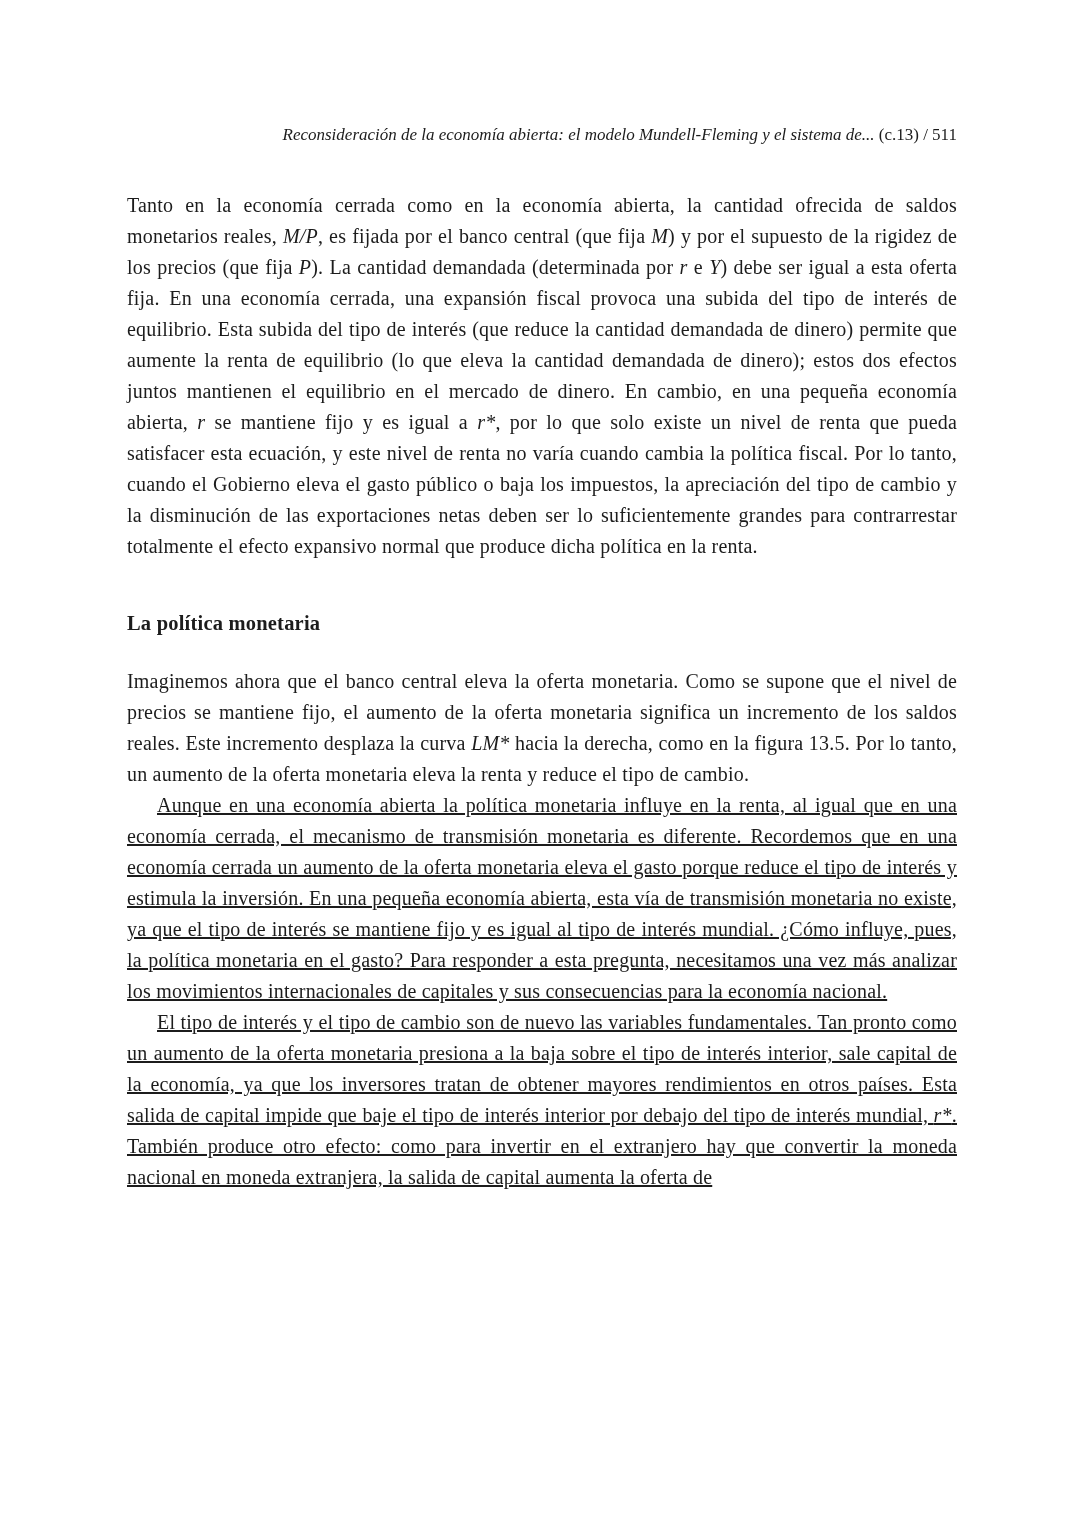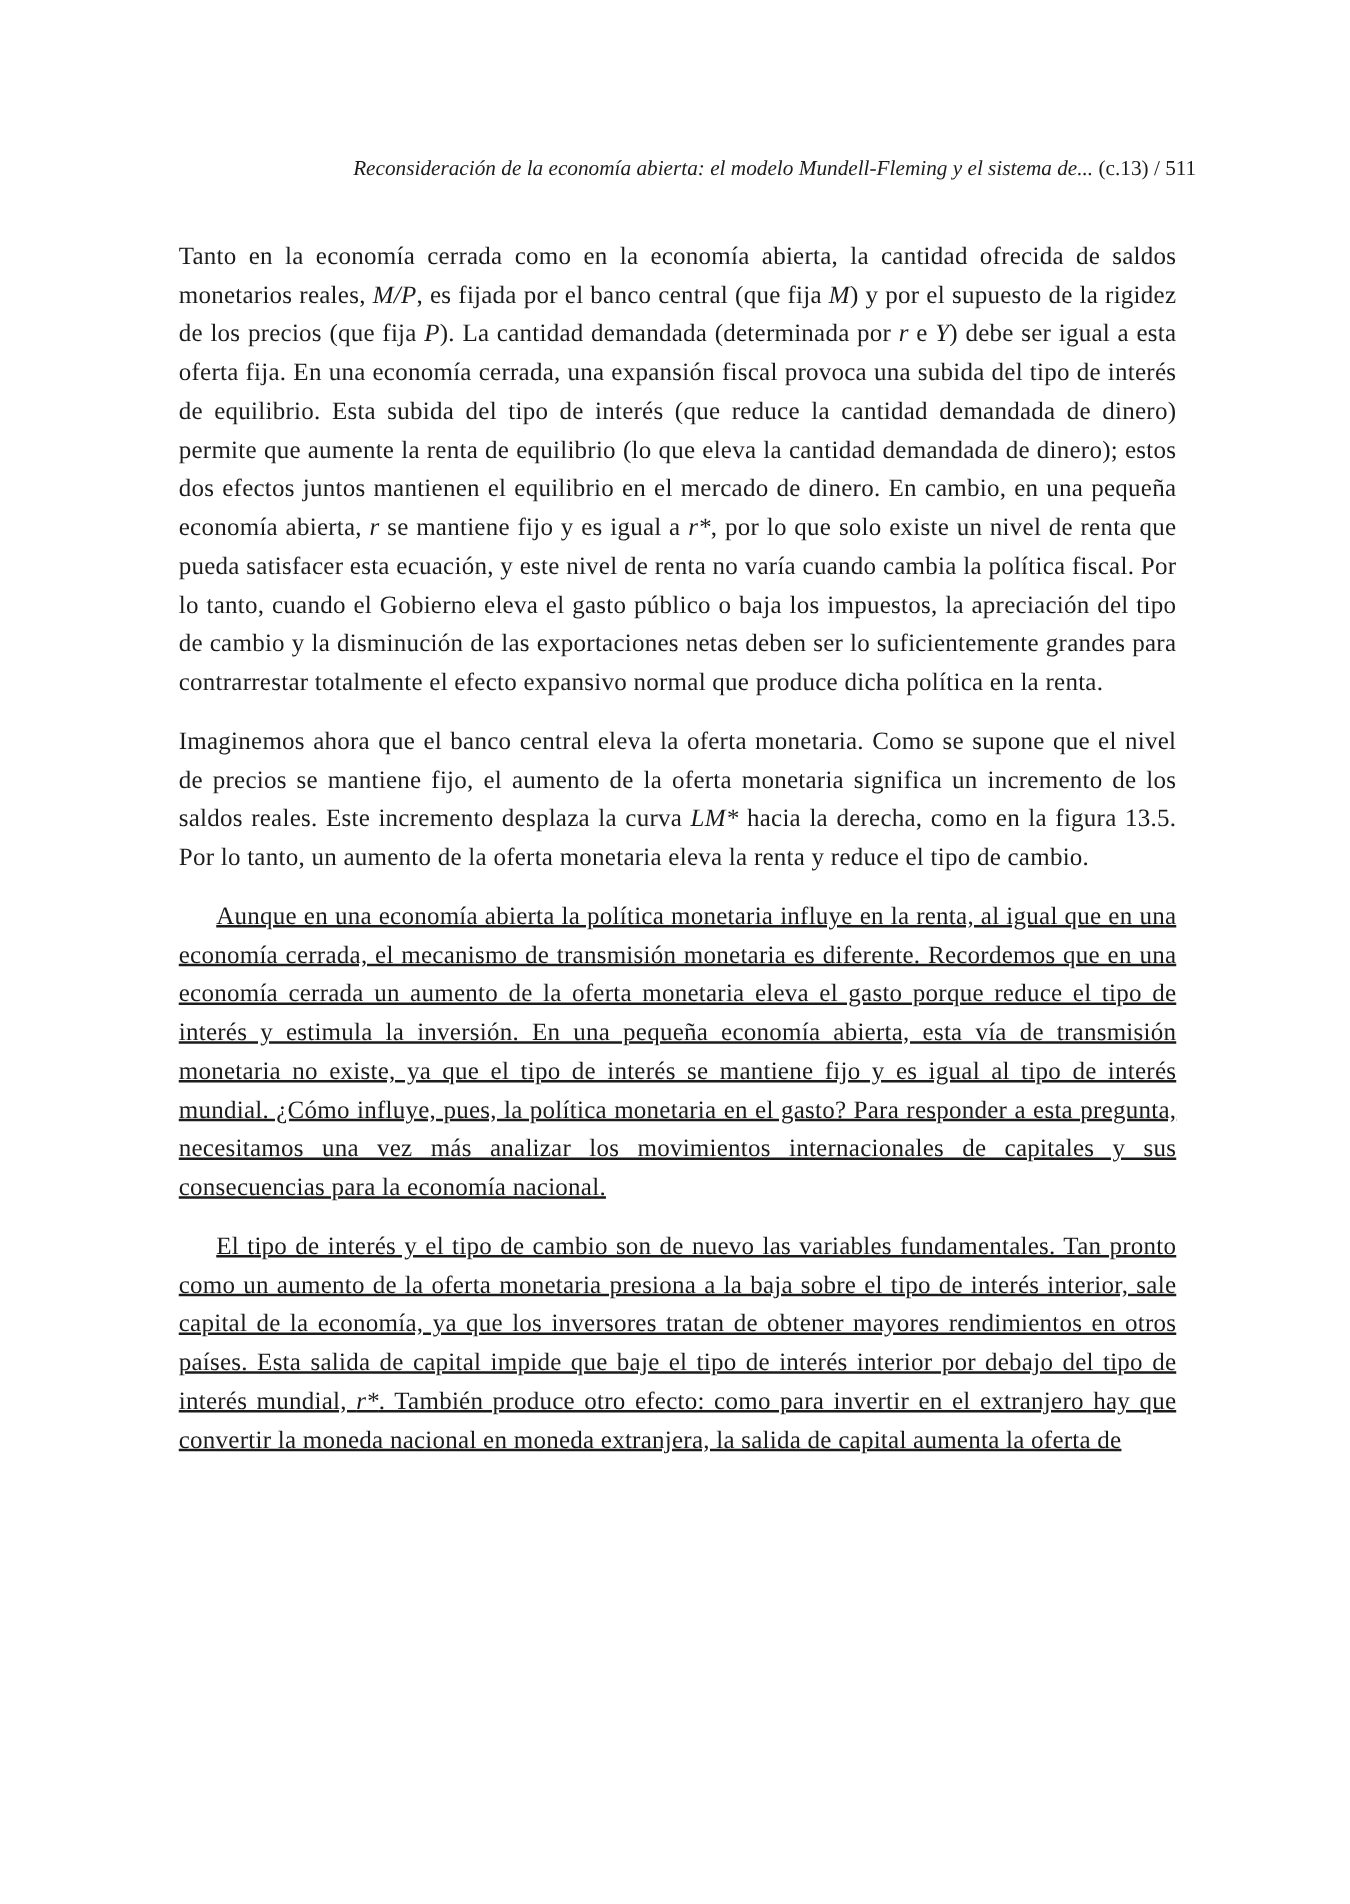--- a/index.html
+++ b/index.html
@@ -25,21 +25,21 @@
     margin-bottom: 44px;
     white-space: nowrap;
   }
   .running-head .ital {
     font-style: italic;
   }
   .content p {
     font-size: 20px;
     line-height: 31px;
     text-align: justify;
-    margin: 16px;
+    margin: 0;
     letter-spacing: 0.2px;
   }
   .content p.indent {
     text-indent: 30px;
     text-decoration: underline;
   }
   .italic {
     font-style: italic;
   }
   h2.section-heading {
@@ -56,20 +56,21 @@
 <div class="page">
 
   <div class="running-head">
     <span class="ital">Reconsideración de la economía abierta: el modelo Mundell-Fleming y el sistema de...</span><span> (c.13) / 511</span>
   </div>
 
   <div class="content">
 
     <p><span>Tanto en la economía cerrada como en la economía abierta, la cantidad ofrecida de saldos monetarios reales, </span><span class="italic">M/P</span><span>, es fijada por el banco central (que fija </span><span class="italic">M</span><span>) y por el supuesto de la rigidez de los precios (que fija </span><span class="italic">P</span><span>). La cantidad demandada (determinada por </span><span class="italic">r</span><span> e </span><span class="italic">Y</span><span>) debe ser igual a esta oferta fija. En una economía cerrada, una expansión fiscal provoca una subida del tipo de interés de equilibrio. Esta subida del tipo de interés (que reduce la cantidad demandada de dinero) permite que aumente la renta de equilibrio (lo que eleva la cantidad demandada de dinero); estos dos efectos juntos mantienen el equilibrio en el mercado de dinero. En cambio, en una pequeña economía abierta, </span><span class="italic">r</span><span> se mantiene fijo y es igual a </span><span class="italic">r*</span><span>, por lo que solo existe un nivel de renta que pueda satisfacer esta ecuación, y este nivel de renta no varía cuando cambia la política fiscal. Por lo tanto, cuando el Gobierno eleva el gasto público o baja los impuestos, la apreciación del tipo de cambio y la disminución de las exportaciones netas deben ser lo suficientemente grandes para contrarrestar totalmente el efecto expansivo normal que produce dicha política en la renta.</span></p>
 
+    <h2 class="section-heading">La política monetaria</h2>
 
     <p><span>Imaginemos ahora que el banco central eleva la oferta monetaria. Como se supone que el nivel de precios se mantiene fijo, el aumento de la oferta monetaria significa un incremento de los saldos reales. Este incremento desplaza la curva </span><span class="italic">LM*</span><span> hacia la derecha, como en la figura 13.5. Por lo tanto, un aumento de la oferta monetaria eleva la renta y reduce el tipo de cambio.</span></p>
 
     <p class="indent"><span>Aunque en una economía abierta la política monetaria influye en la renta, al igual que en una economía cerrada, el mecanismo de transmisión monetaria es diferente. Recordemos que en una economía cerrada un aumento de la oferta monetaria eleva el gasto porque reduce el tipo de interés y estimula la inversión. En una pequeña economía abierta, esta vía de transmisión monetaria no existe, ya que el tipo de interés se mantiene fijo y es igual al tipo de interés mundial. ¿Cómo influye, pues, la política monetaria en el gasto? Para responder a esta pregunta, necesitamos una vez más analizar los movimientos internacionales de capitales y sus consecuencias para la economía nacional.</span></p>
 
     <p class="indent"><span>El tipo de interés y el tipo de cambio son de nuevo las variables fundamentales. Tan pronto como un aumento de la oferta monetaria presiona a la baja sobre el tipo de interés interior, sale capital de la economía, ya que los inversores tratan de obtener mayores rendimientos en otros países. Esta salida de capital impide que baje el tipo de interés interior por debajo del tipo de interés mundial, </span><span class="italic">r*</span><span>. También produce otro efecto: como para invertir en el extranjero hay que convertir la moneda nacional en moneda extranjera, la salida de capital aumenta la oferta de</span></p>
 
   </div>
 
 </div>

